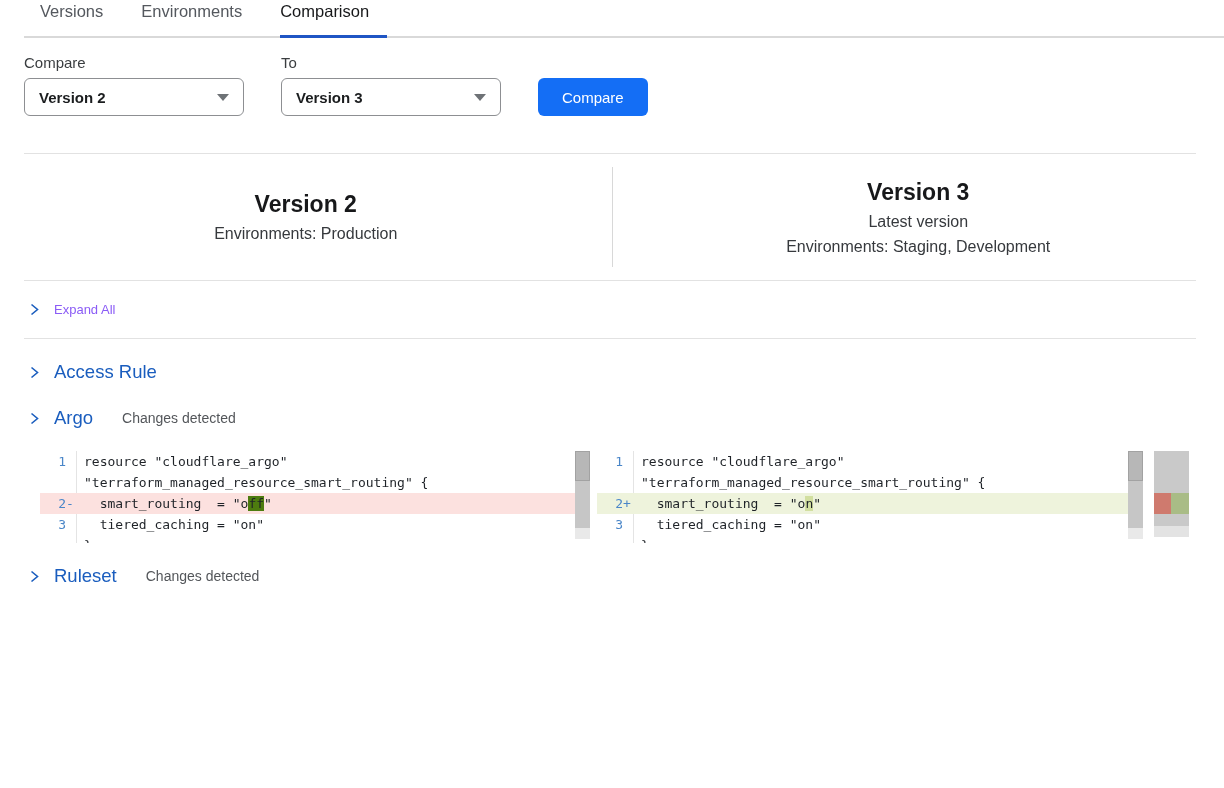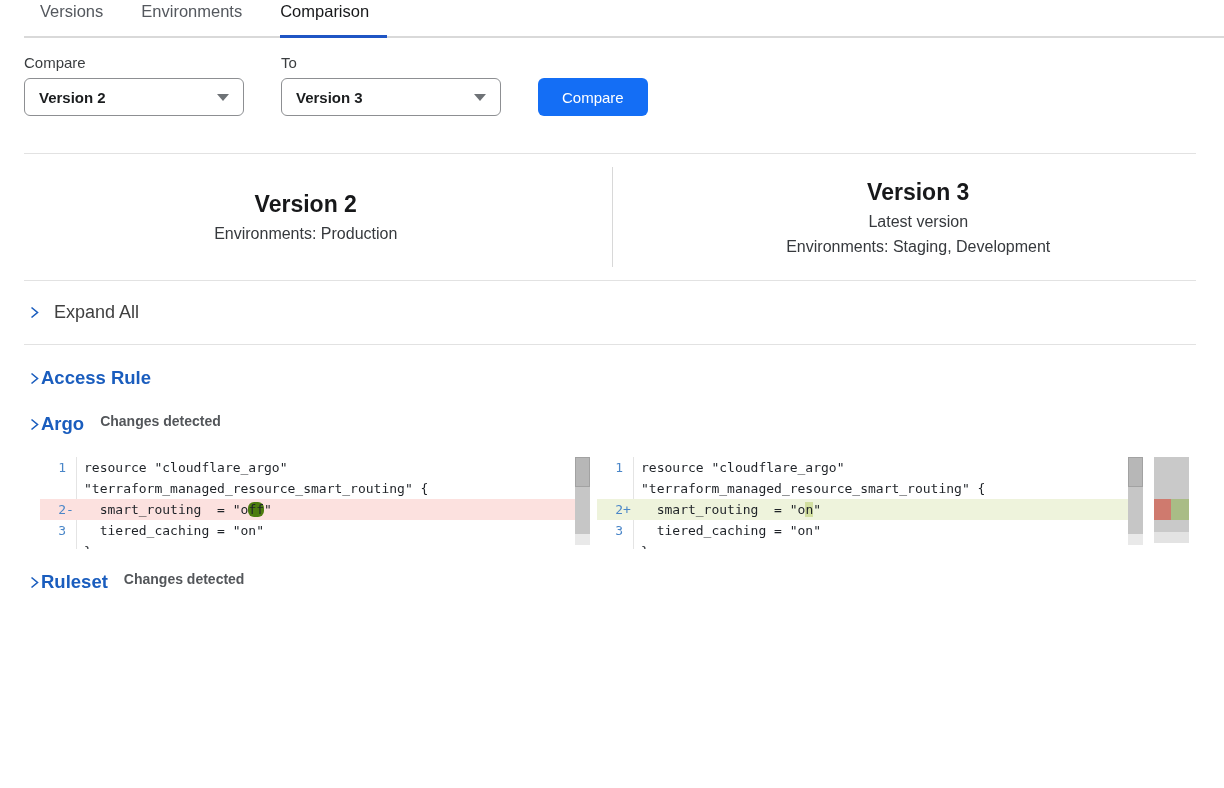--- a/index.html
+++ b/index.html
@@ -32,24 +32,24 @@
 
   
   .version-headers { display:flex; align-items:stretch; min-height:126px; }
   .vh-col { flex:1; display:flex; flex-direction:column; align-items:center; justify-content:center; text-align:center; }
   .vh-sep { width:1px; background:#d8d8d8; margin:13px 0; }
   .vh-title { font-size:23px; font-weight:bold; color:#17181a; }
   .vh-sub { font-size:16px; color:#36393d; margin-top:7px; }
 
   
   .expand-row { display:flex; align-items:center; gap:13px; padding:21px 0 21px 28px; cursor:pointer; }
-  .expand-label { font-size:18px; color:#404040; }
-
-  
-  .section-row { display:flex; align-items:flex-start; padding:12px 0 12px 28px; cursor:pointer;font-weight:bold; }
+  .expand-label { font-size:13px; color:#8b5cf6; }
+
+  
+  .section-row { display:flex; align-items:center; gap:13px; padding:12px 0 12px 28px; cursor:pointer; }
   .section-row .chev { align-self:center; }
   .section-title { font-size:18.5px; color:#1a5dbe; }
   .section-status { font-size:14px; color:#53565a; margin-left:16px; }
   .sections { padding-top:10px; }
   .chev svg { display:block; }
 
   
   .diff-block { display:flex; margin:10px 27px 10px 40px; gap:7px; }
   .pane { display:flex; height:92px; overflow:hidden; }
   .pane-left { width:550px; }
@@ -57,21 +57,21 @@
   .code-col { flex:1; overflow:hidden; }
   .code-row { display:flex; height:21px; line-height:21px;
               font-family:"DejaVu Sans Mono", monospace; font-size:13px; }
   .gut { display:flex; flex:0 0 36px; }
   .gut .num { width:26px; text-align:right; color:#4a86c8; }
   .gut .mark { width:10px; text-align:left; color:#4a86c8; }
   .code { flex:1; white-space:pre; color:#1f2328; border-left:1px solid #e4e4e4; padding-left:7px; }
   .row-removed { background:#fce1df; }
   .row-removed .code, .row-added .code { border-left-color:transparent; }
   .row-added { background:#eef3dc; }
-  .hl-removed { background:#4d7c0f;border-radius:6px; }
+  .hl-removed { background:#4d7c0f; }
   .hl-added { background:#d2dfa0; }
 
   .scrollbar { flex:0 0 15px; background:linear-gradient(#c6c6c6 0 84%, #e9e9e9 84% 96%, #ffffff 96%); position:relative; }
   .scrollbar .thumb { position:absolute; top:0; left:0; right:0; height:30px; background:#b7b7b7; border:1px solid #a2a2a2; }
 
   .minimap { flex:0 0 35px; margin-left:4px; position:relative;
              background:linear-gradient(#c9c9c9 0 82%, #e3e3e3 82% 94%, #ffffff 94%); }
   .mm-removed { position:absolute; top:42px; left:0; width:17px; height:21px; background:#cf7a6e; }
   .mm-added { position:absolute; top:42px; left:17px; width:18px; height:21px; background:#a9bc86; }
 </style>

